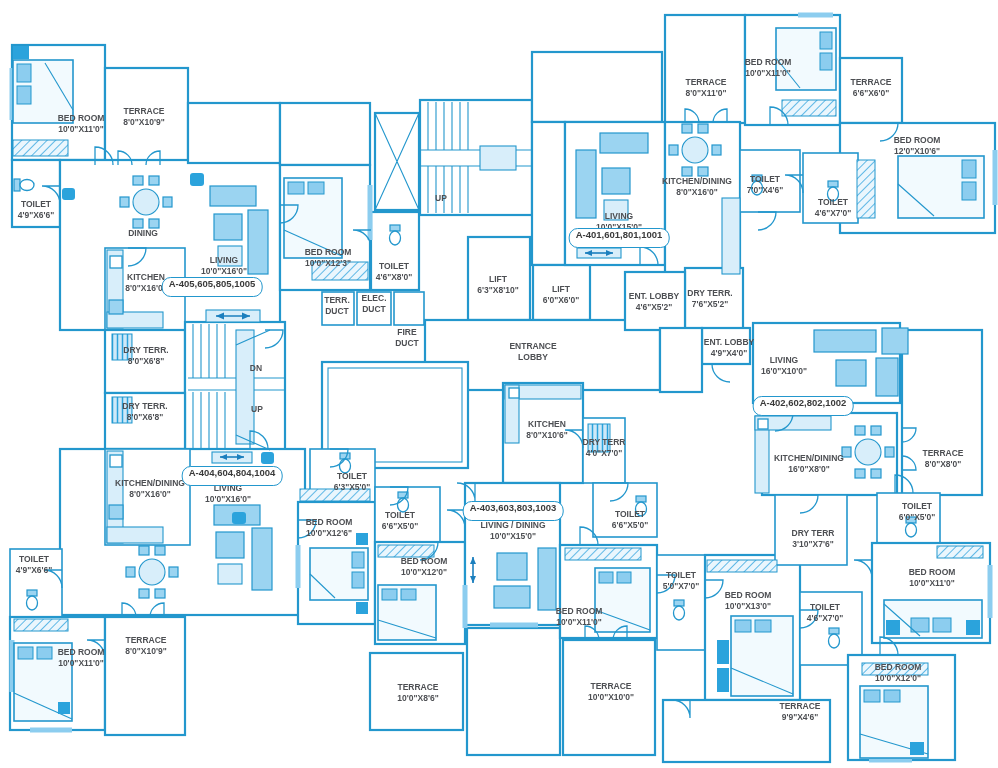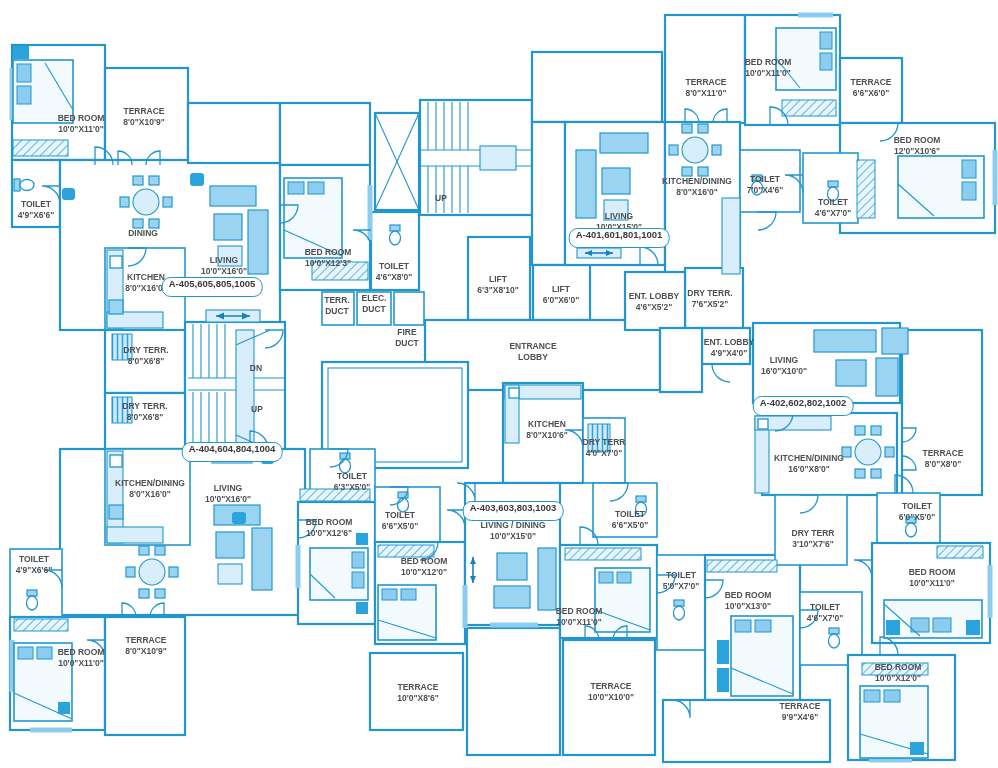--- a/index.html
+++ b/index.html
@@ -669,17 +669,17 @@
       <div class="room-label" style="left: 932px; top: 578px;">
         <span>BED ROOM</span>
         <span>10'0"X11'0"</span>
       </div>
       <div class="room-label" style="left: 898px; top: 673px;">
         <span>BED ROOM</span>
         <span>10'0"X12'0"</span>
       </div>
       <div class="unit-pill" style="left: 212px; top: 287px;">A-405,605,805,1005</div>
       <div class="unit-pill" style="left: 619px; top: 238px;">A-401,601,801,1001</div>
-      <div class="unit-pill" style="left: 232px; top: 452px;">A-404,604,804,1004</div>
+      <div class="unit-pill" style="left: 232px; top: 476px;">A-404,604,804,1004</div>
       <div class="unit-pill" style="left: 513px; top: 511px;">A-403,603,803,1003</div>
       <div class="unit-pill" style="left: 803px; top: 406px; text-align: center;">A-402,602,802,1002</div>
     </div>
 </div>
 
 </body></html>

